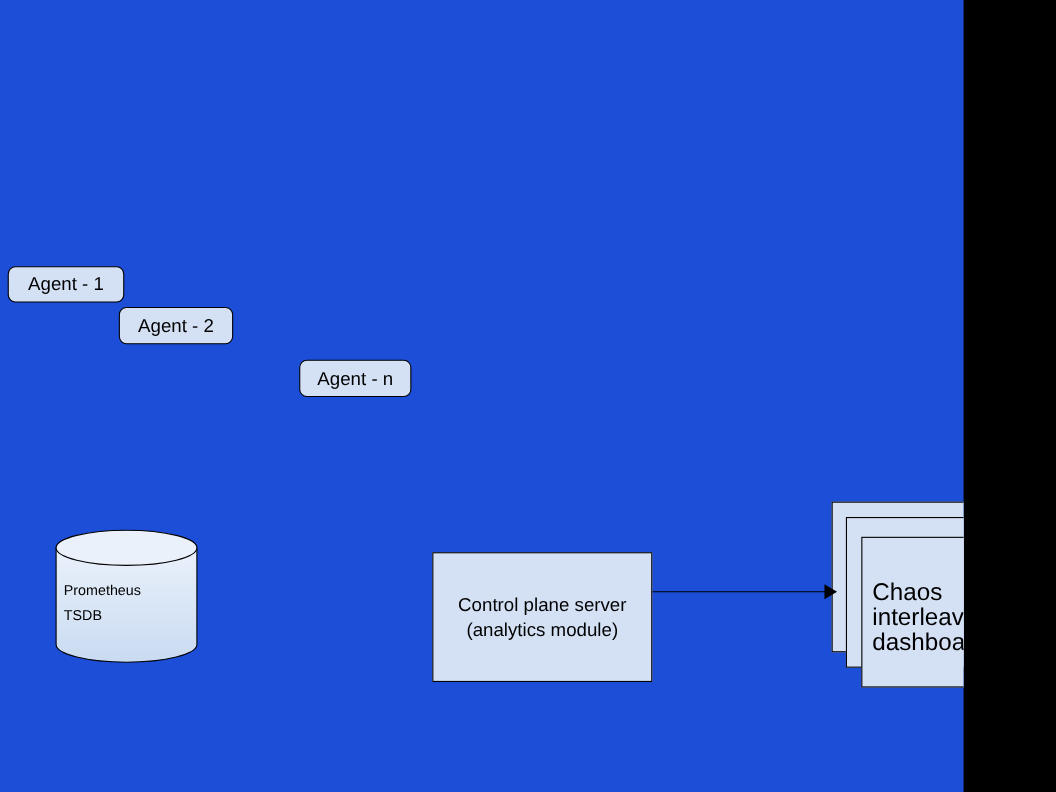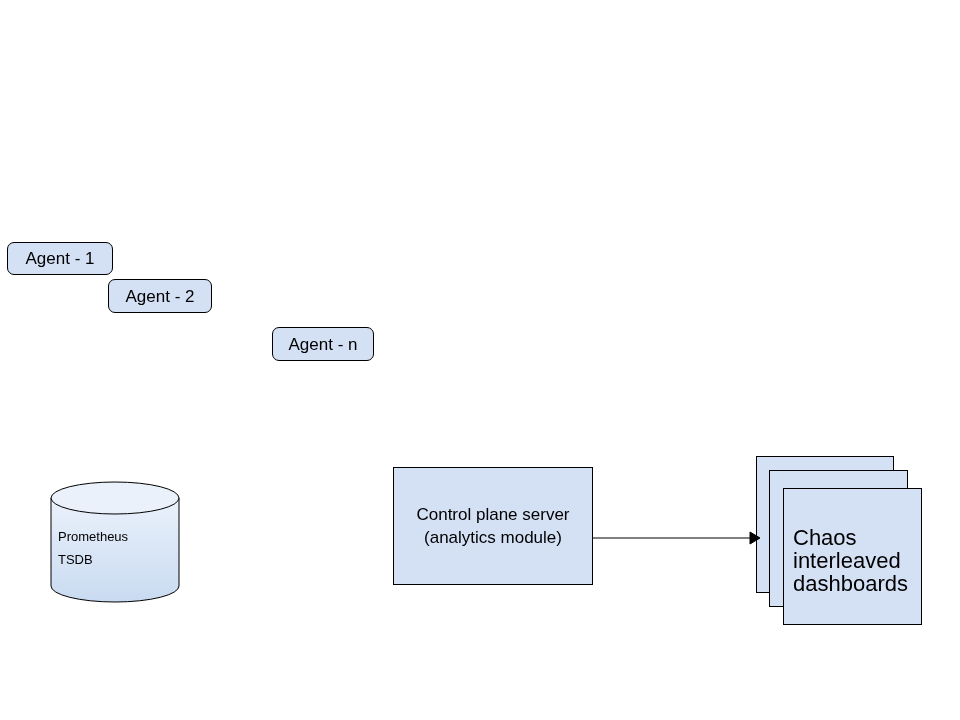--- a/index.html
+++ b/index.html
@@ -2,23 +2,23 @@
 <html><head>
 <meta charset="utf-8">
 <style>
   html, body {
     margin: 0;
     padding: 0;
     background: #000000;
   }
   #canvas {
     position: relative;
-    width: 960px;
+    width: 876px;
     height: 720px;
-    background: #ffffff;
+    background: #1d4ed8;
     overflow: hidden;
     font-family: "Liberation Sans", sans-serif;
   }
 
   
   .agent-box {
     position: absolute;
     box-sizing: border-box;
     background: #d4e1f5;
     border: 1px solid #000000;
@@ -54,21 +54,21 @@
     line-height: 23px;
     text-align: left;
     white-space: pre-line;
   }
 
   
   #control-plane {
     position: absolute;
     box-sizing: border-box;
     left: 393px;
-    top: 467px;
+    top: 502px;
     width: 200px;
     height: 118px;
     background: #d4e1f5;
     border: 1px solid #000000;
     display: flex;
     align-items: center;
     justify-content: center;
   }
   #control-plane-label {
     color: #000000;

